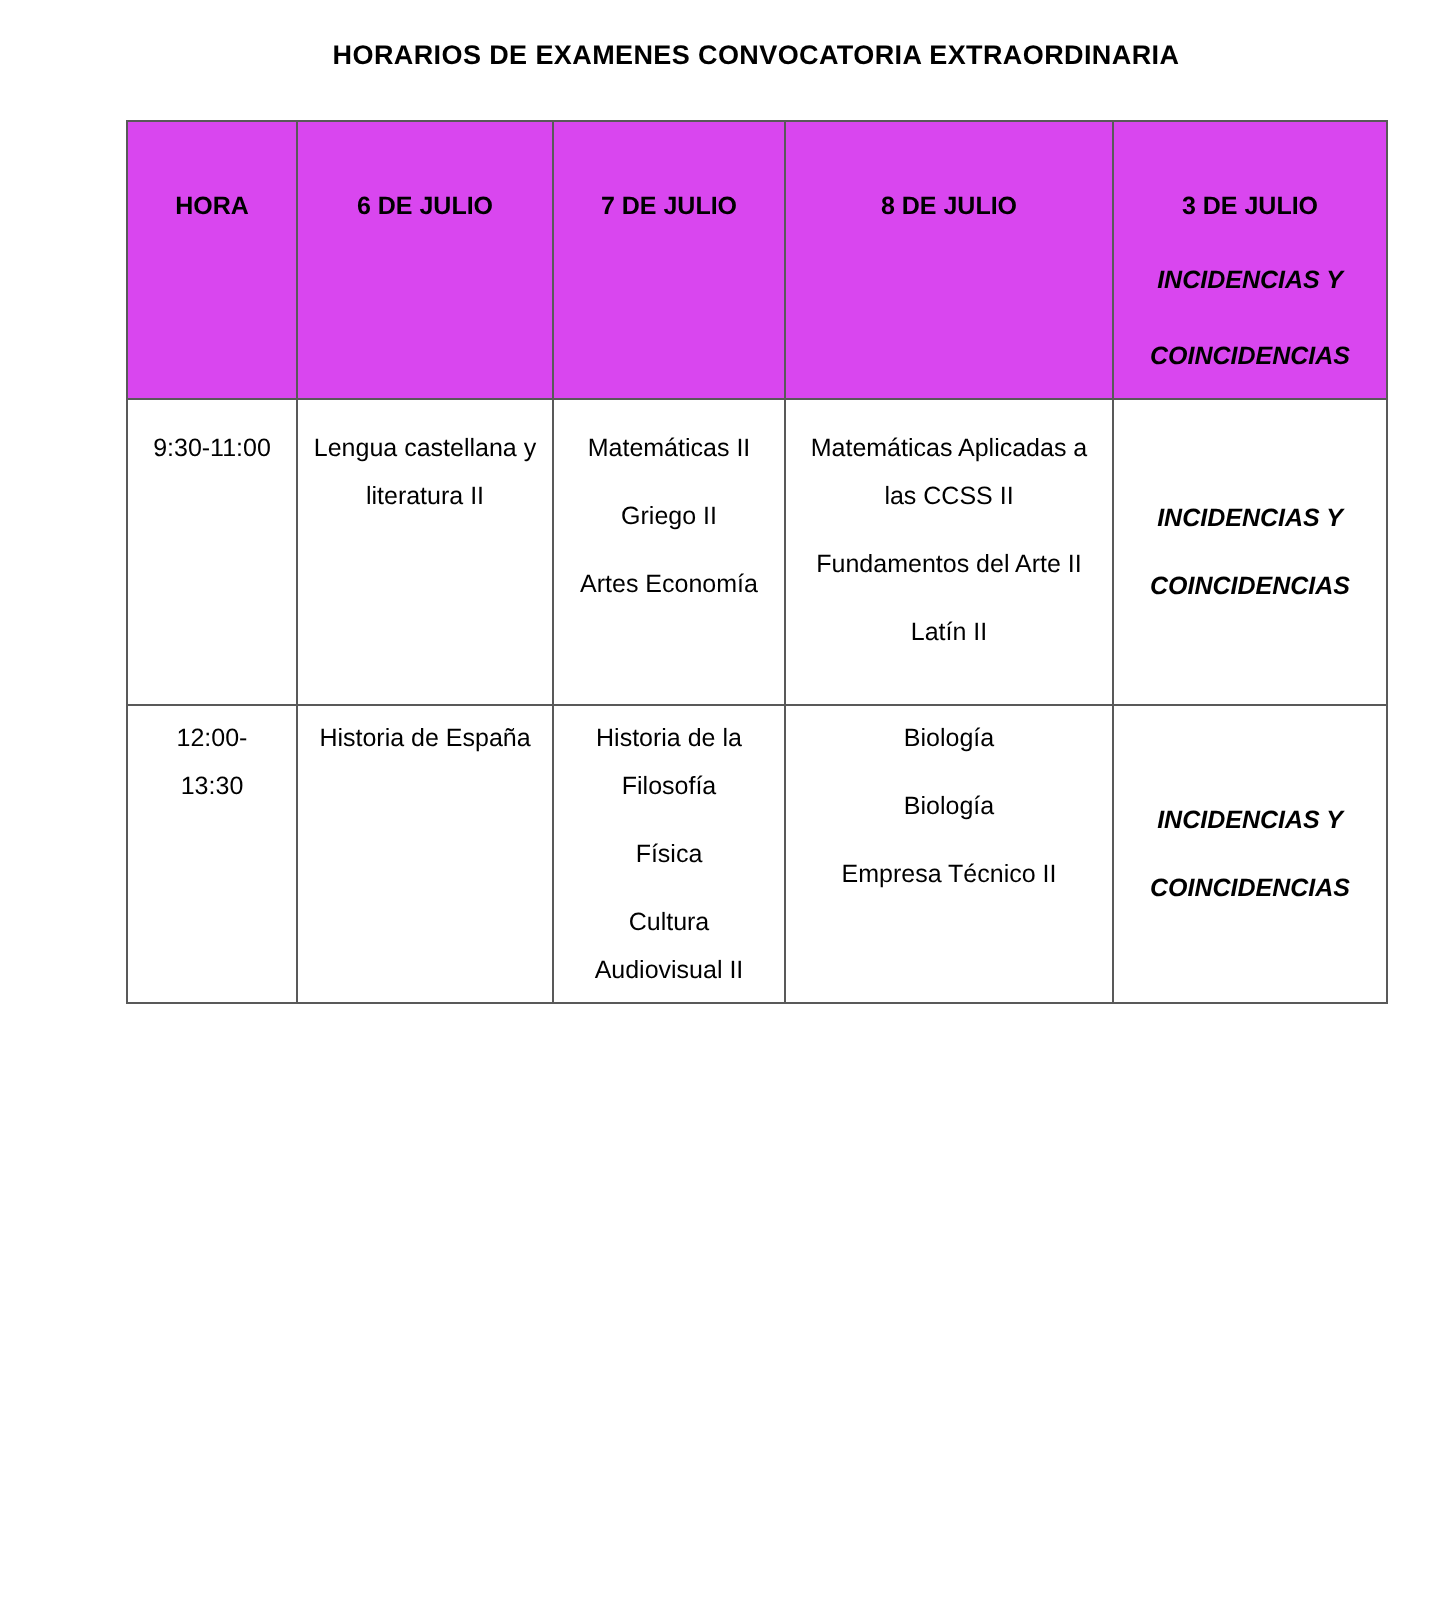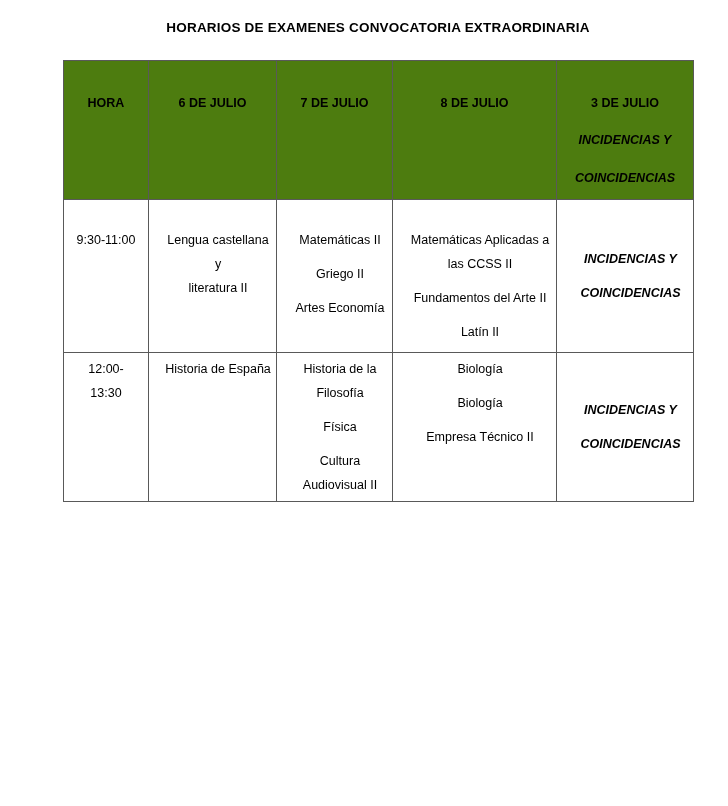--- a/index.html
+++ b/index.html
@@ -30,49 +30,49 @@
   .schedule th, .schedule td {
     border: 1px solid #595959;
     text-align: center;
     vertical-align: top;
     padding: 2px 3px;
     font-size: 12.5px;
     box-sizing: border-box;
     overflow: hidden;
   }
   .schedule thead th {
-    background: #4d7c0f;
+    background: #d946ef;
     height: 139px;
     padding-top: 30px;
     line-height: 24px;
     font-weight: 700;
   }
   .header-note {
     font-weight: 700;
     font-style: italic;
     white-space: pre-line;
     line-height: 38px;
     margin-top: 6px;
   }
   .schedule tbody td {
     line-height: 24px;
     padding: 4px 3px;
     white-space: pre-line;
   }
   .schedule tbody td p {
-    margin: 0 0 10px 11px;
+    margin: 0 0 10px 0;
     white-space: pre-line;
   }
   .schedule tbody td p:last-child { margin-bottom: 0; }
   tr.r0 { height: 153px; }
   tr.r1 { height: 59px; }
   tr.r2 { height: 146px; }
   tr.r3 { height: 54px; }
   tr.r4 { height: 161px; }
-  tr.lead td { padding-top: 28px; }
+  tr.lead td { padding-top: 12px; }
   td.incidencias {
     vertical-align: middle;
     font-weight: 700;
     font-style: italic;
   }
   td.incidencias p { margin: 0 0 6px 0; }
   tr.lead td.incidencias { padding-top: 4px; }
   td.bold-cell { font-weight: 700; }
 </style>
 </head>

